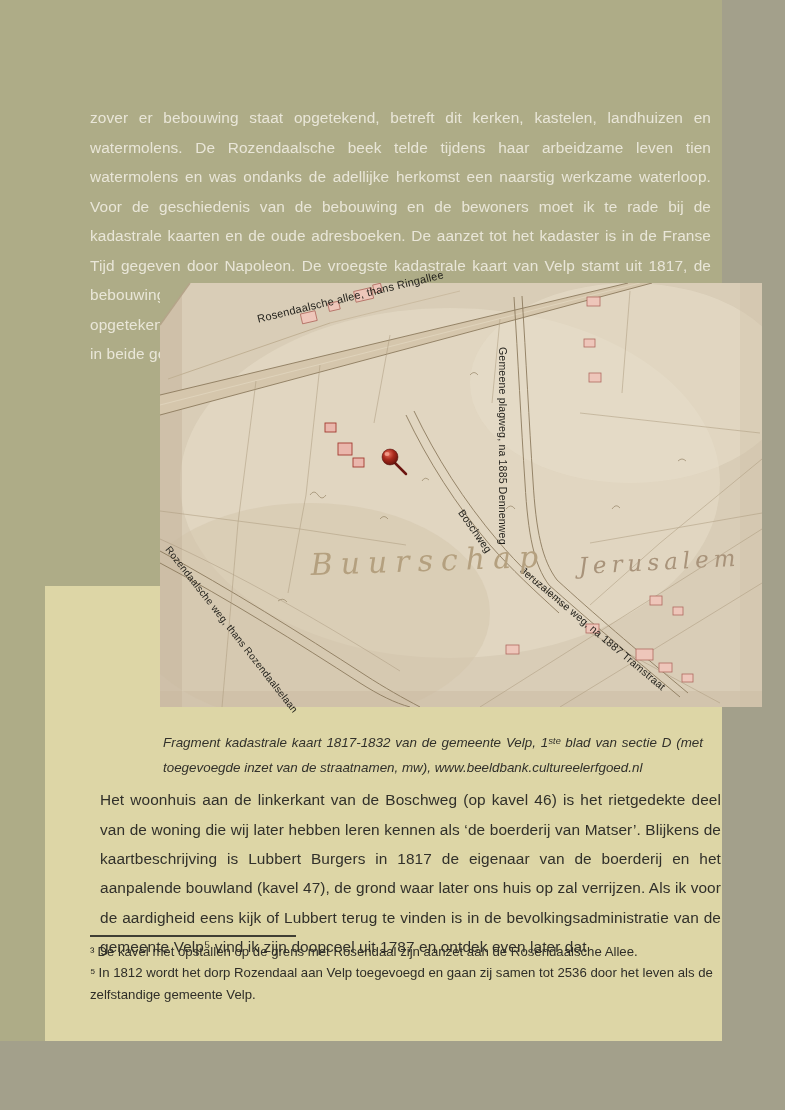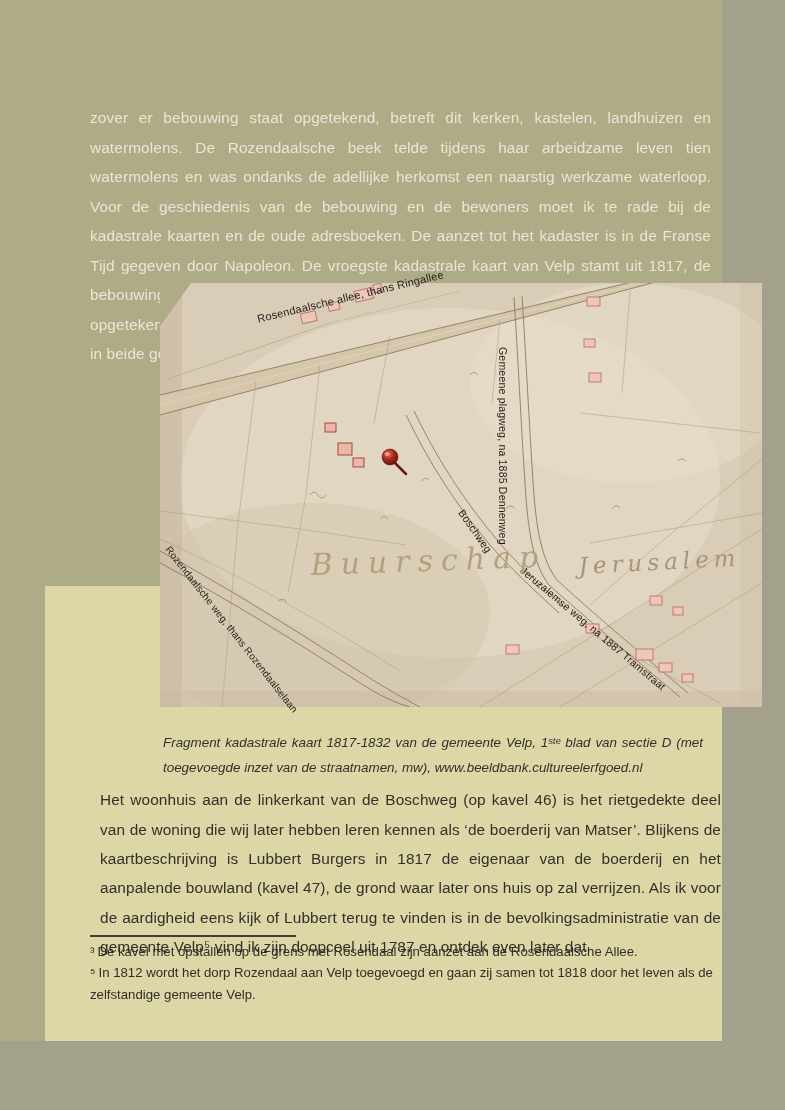--- a/index.html
+++ b/index.html
@@ -153,15 +153,15 @@
   </figure>
 
   <p class="caption">Fragment kadastrale kaart 1817-1832 van de gemeente Velp, 1ˢᵗᵉ blad van sectie D (met toegevoegde inzet van de straatnamen, mw), www.beeldbank.cultureelerfgoed.nl</p>
 
   <p class="body-par">Het woonhuis aan de linkerkant van de Boschweg (op kavel 46) is het rietgedekte deel van de woning die wij later hebben leren kennen als ‘de boerderij van Matser’. Blijkens de kaartbeschrijving is Lubbert Burgers in 1817 de eigenaar van de boerderij en het aanpalende bouwland (kavel 47), de grond waar later ons huis op zal verrijzen. Als ik voor de aardigheid eens kijk of Lubbert terug te vinden is in de bevolkingsadministratie van de gemeente Velp⁵ vind ik zijn doopceel uit 1787 en ontdek even later dat</p>
 
   <div class="fn-rule"></div>
 
   <div class="footnotes">
     <p class="footnote"><span class="fn-marker">³</span><span>De kavel met opstallen op de grens met Rosendaal zijn aanzet aan de Rosendaalsche Allee.</span></p>
-    <p class="footnote"><span class="fn-marker">⁵</span><span>In 1812 wordt het dorp Rozendaal aan Velp toegevoegd en gaan zij samen tot 1818 door het leven als de zelfstandige gemeente Velp.</span></p>
+    <p class="footnote"><span class="fn-marker">⁵</span><span>In 1812 wordt het dorp Rozendaal aan Velp toegevoegd en gaan zij samen tot 2536 door het leven als de zelfstandige gemeente Velp.</span></p>
   </div>
 </div>
 
 </body></html>

